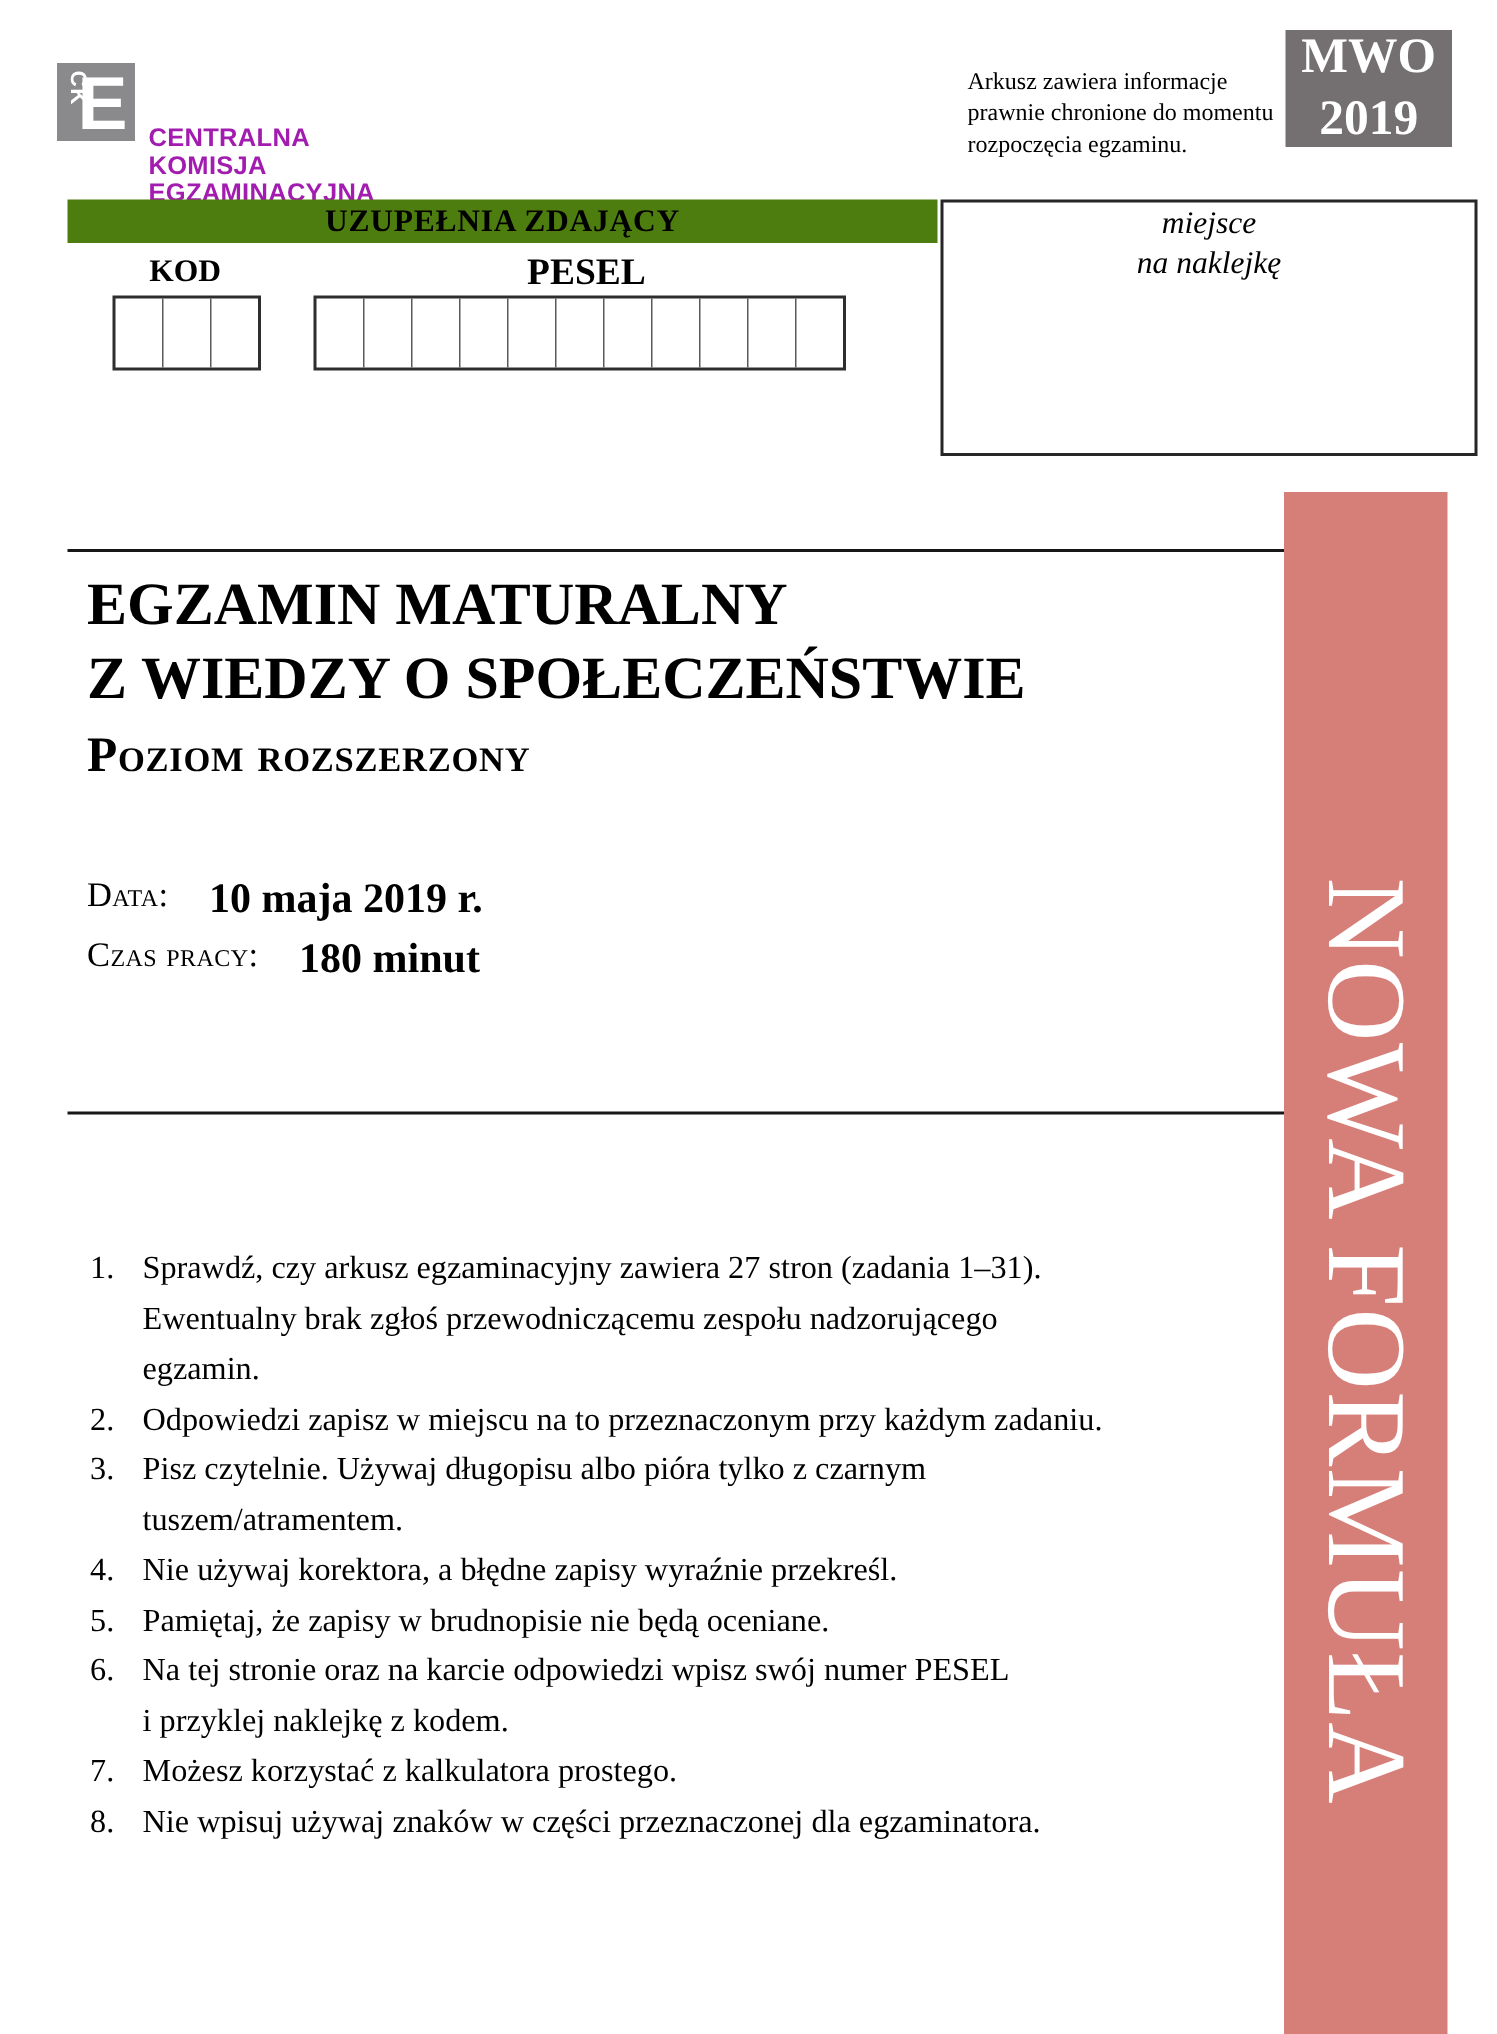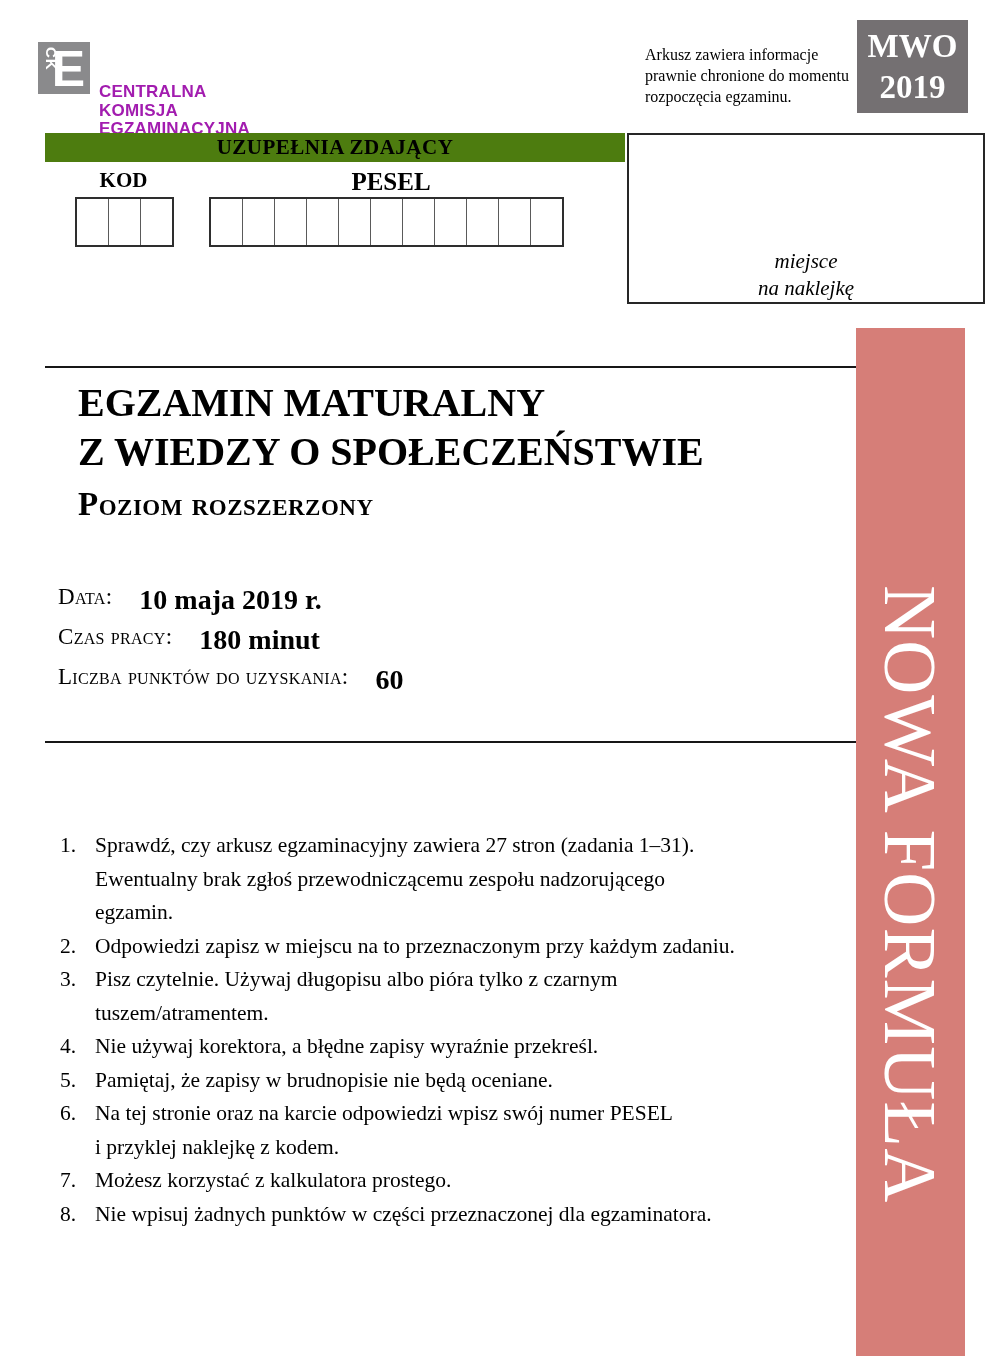--- a/index.html
+++ b/index.html
@@ -31,21 +31,21 @@
     position:absolute;left:99px;top:43px;
     font-family:"Liberation Sans", sans-serif;
     font-weight:bold;font-size:17px;line-height:18.5px;
     color:#a21caf;white-space:pre-line;letter-spacing:.2px;margin-top:40px;
   }
   .legal-notice{
     position:absolute;left:645px;top:44px;width:230px;
     font-size:16px;line-height:21px;white-space:pre-line;
   }
   .exam-code-box{
-    position:absolute;left:857px;top:20px;width:111px;height:93px;
+    position:absolute;left:857px;top:20px;width:111px;height:78px;
     background:#747072;color:#fff;
     display:flex;flex-direction:column;justify-content:center;align-items:center;
     font-weight:bold;font-size:33px;line-height:41px;
     white-space:pre-line;text-align:center;
   }
   
   .fill-bar{
     position:absolute;left:45px;top:133px;width:580px;height:29px;
     background:#4d7c0f;
     display:flex;align-items:center;justify-content:center;
@@ -63,29 +63,29 @@
     position:absolute;top:197px;display:flex;
     border:2px solid #2e2e2e;background:#fff;
   }
   .kod-grid{left:75px;}
   .pesel-grid{left:209px;}
   .cell{width:31px;height:46px;border-left:1.5px solid #5a5a5a;}
   .cell:first-child{border-left:none;}
   .sticker-box{
     position:absolute;left:627px;top:133px;width:354px;height:167px;
     border:2px solid #262626;
-    display:flex;align-items:flex-end;justify-content:center;text-align:center;
+    display:flex;align-items:flex-start;justify-content:center;text-align:center;
     font-style:italic;font-size:21px;line-height:27px;white-space:pre-line;
   }
   
   .rule{position:absolute;left:45px;width:811px;height:2px;background:#171717;}
   .rule-top{top:366px;}
   .rule-bottom{top:741px;}
   
-  .title-block{position:absolute;left:58px;top:378px;margin-left:20px;}
+  .title-block{position:absolute;left:58px;top:378px;}
   .title-line{font-weight:bold;font-size:40px;line-height:49px;}
   .exam-level{
     font-weight:bold;font-size:33px;line-height:38px;margin-top:9px;
     font-variant:small-caps;letter-spacing:.5px;
   }
   
   .meta-block{position:absolute;left:58px;top:584px;}
   .meta-row{display:flex;align-items:flex-start;margin-bottom:8px;}
   .meta-label{font-variant:small-caps;font-size:23px;letter-spacing:.3px;}
   .meta-value{font-weight:bold;font-size:28px;margin-left:27px;}
@@ -176,24 +176,20 @@
 
 <div class="meta-block">
   <div class="meta-row">
     <span class="meta-label">Data:</span>
     <span class="meta-value">10 maja 2019 r.</span>
   </div>
   <div class="meta-row">
     <span class="meta-label">Czas pracy:</span>
     <span class="meta-value">180 minut</span>
   </div>
-  <div class="meta-row">
-    <span class="meta-label">Liczba punktów do uzyskania:</span>
-    <span class="meta-value">60</span>
-  </div>
 </div>
 
 <div class="instructions">
   <ol>
     <li>
         <span class="instr-text">Sprawdź, czy arkusz egzaminacyjny zawiera 27 stron (zadania 1–31).
 Ewentualny brak zgłoś przewodniczącemu zespołu nadzorującego
 egzamin.</span>
       </li>
     <li>
@@ -210,20 +206,20 @@
         <span class="instr-text">Pamiętaj, że zapisy w brudnopisie nie będą oceniane.</span>
       </li>
     <li>
         <span class="instr-text">Na tej stronie oraz na karcie odpowiedzi wpisz swój numer PESEL
 i przyklej naklejkę z kodem.</span>
       </li>
     <li>
         <span class="instr-text">Możesz korzystać z kalkulatora prostego.</span>
       </li>
     <li>
-        <span class="instr-text">Nie wpisuj żadnych punktów w części przeznaczonej dla egzaminatora.</span>
+        <span class="instr-text">Nie wpisuj używaj znaków w części przeznaczonej dla egzaminatora.</span>
       </li>
   </ol>
 </div>
 
 <div class="side-banner">
   <span class="side-banner-text">NOWA FORMUŁA</span>
 </div>
 
 </body></html>

